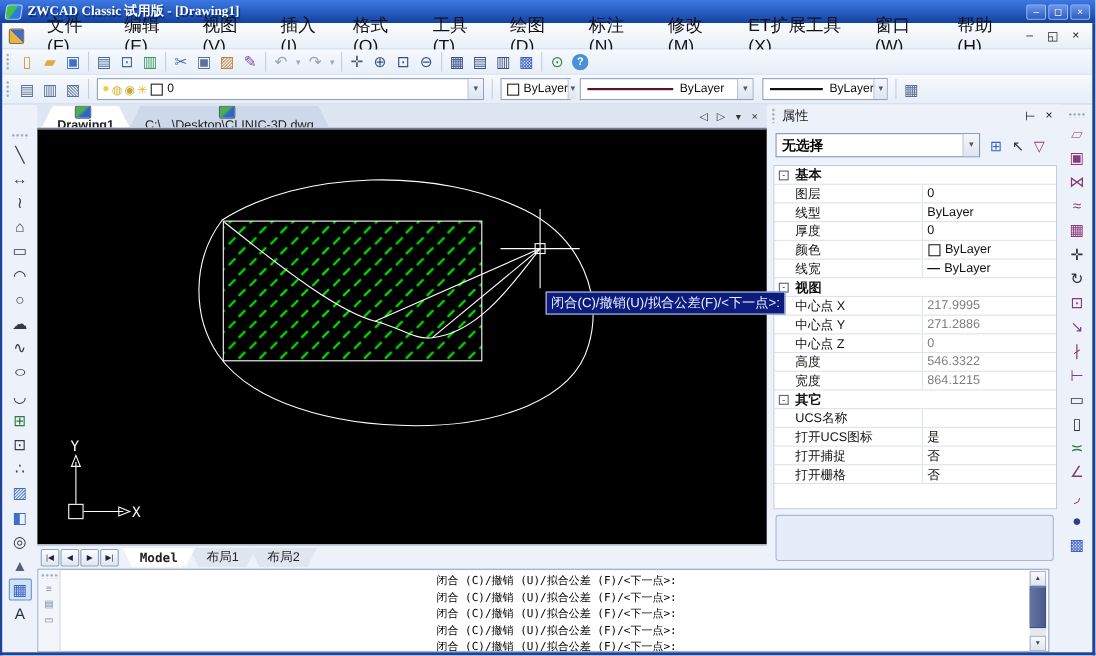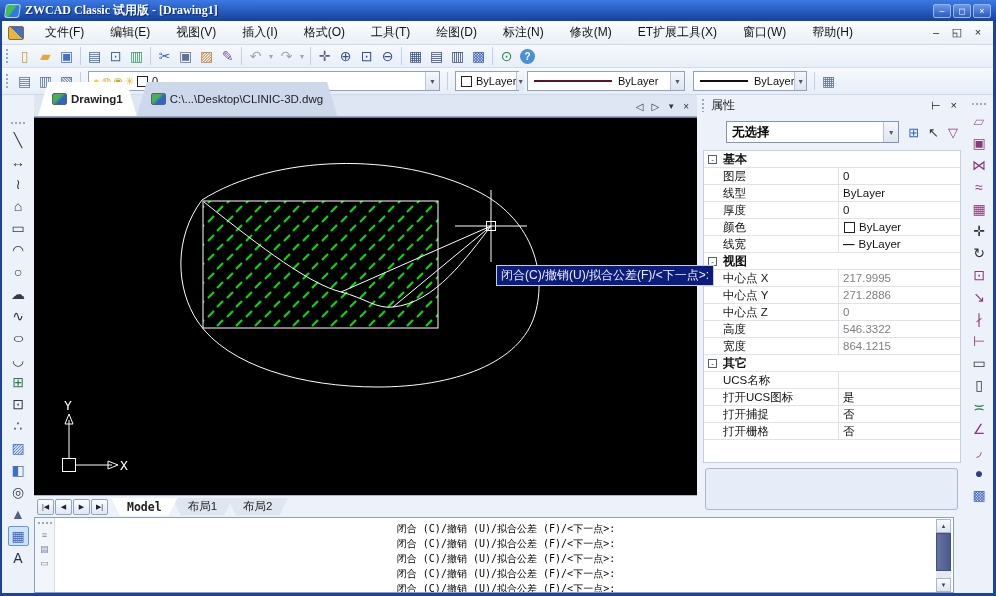--- a/index.html
+++ b/index.html
@@ -19,21 +19,21 @@
   #titlebar .title{color:#fff;font-size:12px;font-weight:bold;text-shadow:1px 1px 1px #082a70;font-family:Liberation Serif, serif;}
   .winbtns{margin-left:auto;display:flex;gap:2px;}
   .winbtn{width:18px;height:14px;background:linear-gradient(#6d97ec,#2d5cc0);border:1px solid #9ab8f2;border-radius:2px;
     color:#fff;font-size:9px;line-height:12px;text-align:center;}
 
   
   #menubar{position:absolute;left:2px;top:21px;width:991px;height:24px;background:linear-gradient(#fbfdff,#e9eff8);
     border-bottom:1px solid #cfd9e8;display:flex;align-items:center;padding:0 4px;}
   .appicon{width:16px;height:14px;border:1px solid #8a6a3a;border-radius:2px;margin:0 8px 0 2px;
     background:linear-gradient(45deg,#e8b53a 50%,#3f6fc8 50%);}
-  .mitem{font-size:12px;color:#111;padding:3px 13px;cursor:default;}
+  .mitem{font-size:16px;color:#111;padding:3px 13px;cursor:default;}
   .mdibtns{margin-left:auto;display:flex;gap:7px;padding-right:4px;}
   .mdibtn{font-size:11px;color:#222;width:14px;text-align:center;}
 
   
   #tb1{position:absolute;left:2px;top:45px;width:991px;height:23px;background:linear-gradient(#f6f9fd,#e7eef8);
     border-bottom:1px solid #d5dde9;display:flex;align-items:center;padding-left:2px;}
   #tb2{position:absolute;left:2px;top:68px;width:991px;height:27px;background:linear-gradient(#f6f9fd,#e7eef8);
     border-bottom:1px solid #cfd8e6;display:flex;align-items:center;padding-left:2px;}
   .hgrip{width:5px;height:16px;margin:0 4px 0 1px;
     background-image:radial-gradient(circle,#9aa8c0 1px,transparent 1.2px);background-size:4px 4px;}
@@ -51,22 +51,22 @@
   .combo .arrow{margin-left:auto;width:14px;height:18px;background:linear-gradient(#f4f7fb,#dde5f0);
     border-left:1px solid #b8c4d8;display:flex;align-items:center;justify-content:center;font-size:7px;color:#556;}
   .swatch{width:11px;height:11px;background:#fff;border:1px solid #222;display:inline-block;margin:0 4px 0 1px;flex:none;}
   .ltline{display:inline-block;width:78px;height:2px;background:#5c1424;margin:0 6px 0 2px;flex:none;}
   .lwline{display:inline-block;width:48px;height:2px;background:#111;margin:0 6px 0 2px;flex:none;}
   .cicon{display:inline-block;font-size:11px;margin-right:2px;}
 
   
   #doctabs{position:absolute;left:34px;top:95px;width:663px;height:22px;background:#dde6f2;
     border-bottom:1px solid #9aa8c4;display:flex;align-items:flex-end;padding-left:4px;}
-  .dtab{display:flex;align-items:center;height:34px;padding:0 14px;font-size:11.5px;
-    clip-path:polygon(10px 0, calc(100% - 10px) 0, 100% 100%, 0 100%);background:#cdd9ea;color:#222;}
+  .dtab{display:flex;align-items:center;height:20px;padding:0 14px;font-size:11.5px;
+    clip-path:polygon(10px 0, calc(100% - 10px) 0, 100% 100%, 0 100%);background:#cdd9ea;color:#222;flex-direction:column;}
   .dtab.active{background:#fff;font-weight:bold;}
   .dwgicon{width:15px;height:12px;border:1px solid #56617a;border-radius:2px;margin-right:4px;
     background:linear-gradient(135deg,#49b04f 40%,#2f64c8 60%);flex:none;}
   .dt-ctrl{margin-left:auto;display:flex;align-items:center;gap:8px;padding:0 8px 4px 0;font-size:10px;color:#333;}
 
   
   .vtb{position:absolute;display:flex;flex-direction:column;align-items:center;padding-top:2px;}
   #lefttb{left:2px;top:117px;width:32px;height:476px;}
   #righttb{left:965px;top:98px;width:28px;height:426px;}
   .vgrip{width:16px;height:5px;margin:2px 0 4px 0;
@@ -82,21 +82,21 @@
   
   #props{position:absolute;left:699px;top:95px;width:266px;height:417px;background:#edf2fa;}
   .phead{position:absolute;left:0;top:0;width:100%;height:20px;display:flex;align-items:center;}
   .pgriph{width:4px;height:14px;margin:0 6px 0 2px;
     background-image:radial-gradient(circle,#9aa8c0 1px,transparent 1.2px);background-size:4px 4px;}
   .phead .ptitle{font-size:12px;color:#222;}
   .phead .hicons{margin-left:auto;display:flex;gap:10px;padding-right:8px;font-size:11px;color:#222;}
   .rot90{display:inline-block;transform:rotate(90deg);}
   .pcombo{position:absolute;left:6px;top:26px;width:253px;height:22px;display:flex;align-items:center;}
   .selcombo{display:flex;align-items:center;width:186px;height:22px;background:#fff;border:1px solid #8095b5;
-    font-size:12.5px;font-weight:bold;padding-left:5px;margin-left:21px;}
+    font-size:12.5px;font-weight:bold;padding-left:5px;}
   .selcombo .arrow{margin-left:auto;width:15px;height:20px;background:linear-gradient(#f4f7fb,#dde5f0);
     border-left:1px solid #b8c4d8;display:flex;align-items:center;justify-content:center;font-size:7px;color:#556;}
   .pci{font-size:13px;margin-left:9px;}
   #prop-grid{position:absolute;left:4px;top:55px;width:258px;height:313px;background:#fff;border:1px solid #c4cede;}
   .prow{display:flex;height:17px;border-bottom:1px solid #dde3ec;font-size:11.5px;align-items:center;color:#111;}
   .pgut{width:17px;height:100%;display:flex;align-items:center;justify-content:center;flex:none;}
   .expbox{width:9px;height:9px;border:1px solid #55617a;background:#fff;font-size:8px;line-height:7px;text-align:center;color:#222;}
   .plab{width:118px;height:100%;display:flex;align-items:center;padding-left:2px;border-right:1px solid #dde3ec;}
   .pval{flex:1;height:100%;display:flex;align-items:center;padding-left:4px;overflow:hidden;white-space:nowrap;}
   .psec .plab{font-weight:bold;font-size:12px;border-right:none;}

